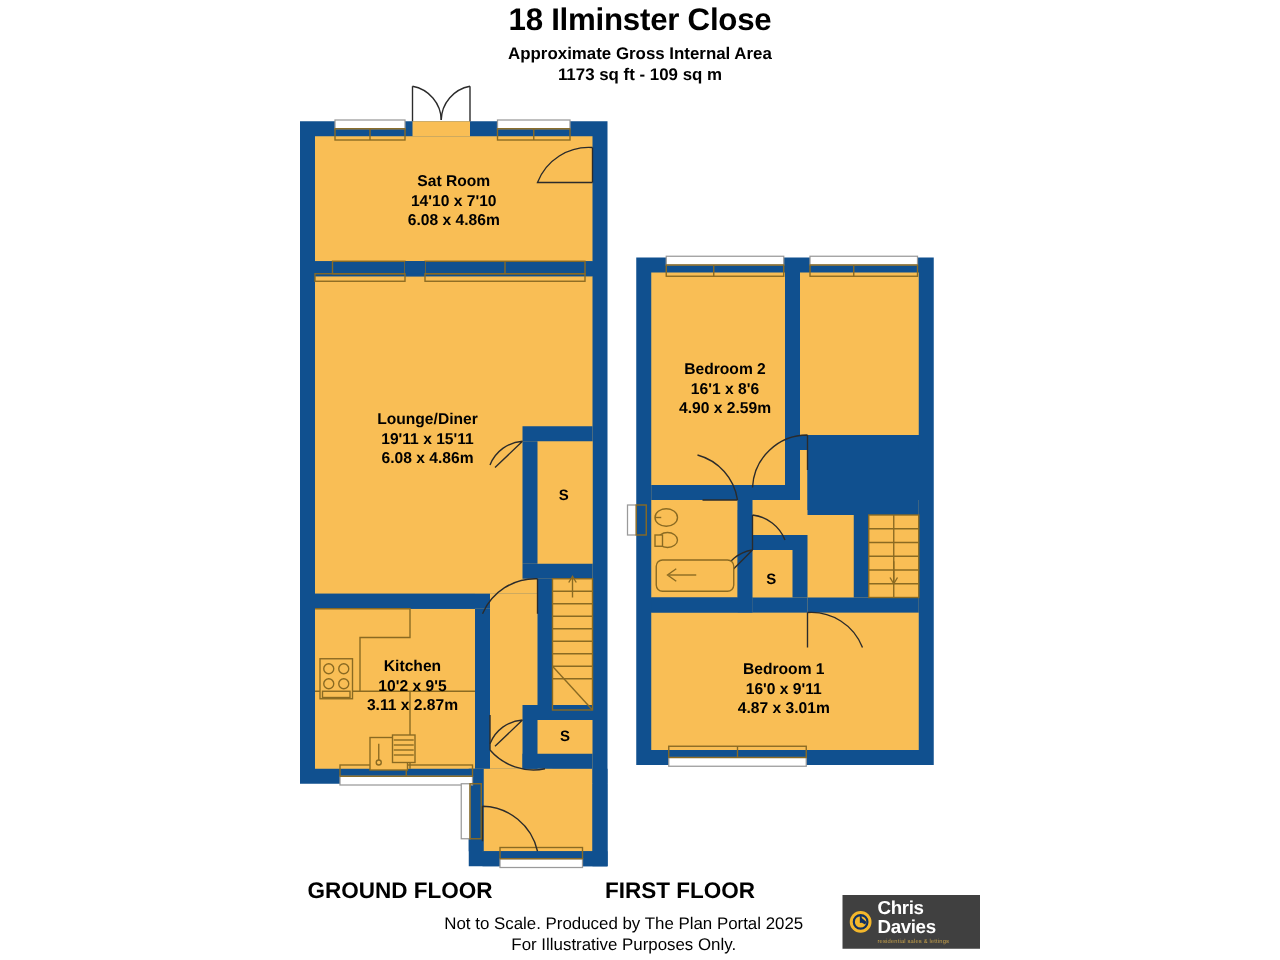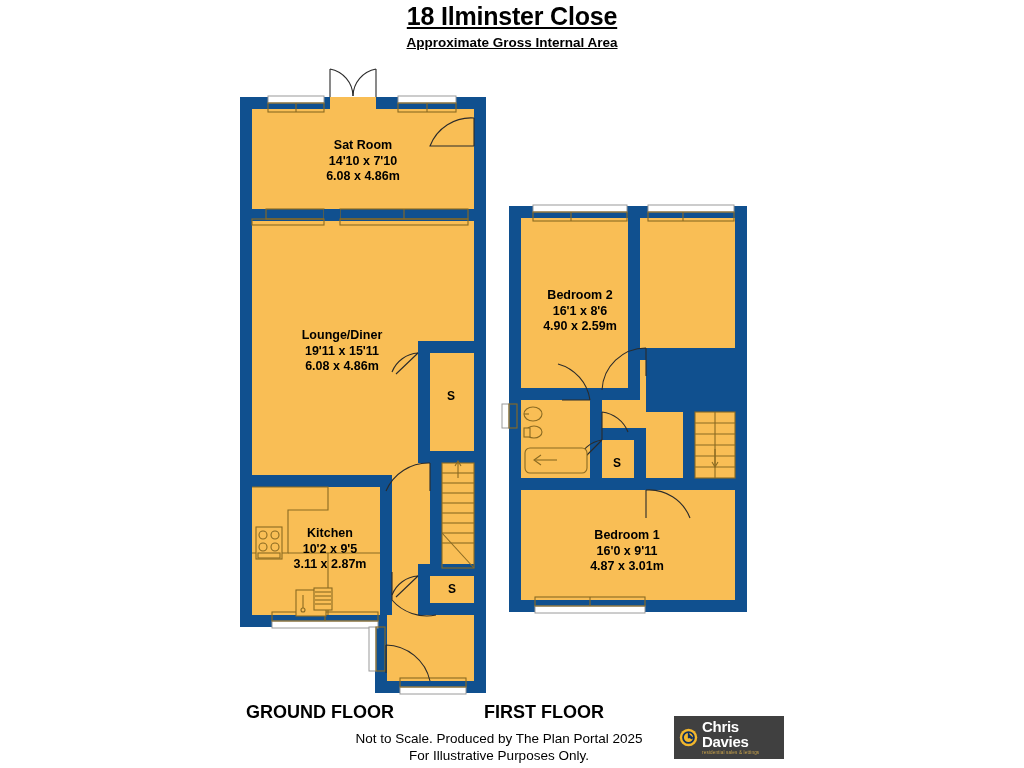--- a/index.html
+++ b/index.html
@@ -23,21 +23,20 @@
   }
 
   
   .header {
     position: absolute;
     top: 0;
     left: 0;
     width: 1024px;
     text-align: center;
     color: #000000;
-    text-decoration: underline;
   }
   .plan-title {
     font-size: 25px;
     font-weight: bold;
     letter-spacing: -0.2px;
     margin-top: 2px;
   }
   .plan-sub1 {
     font-size: 13.5px;
     font-weight: bold;
@@ -133,20 +132,21 @@
   }
 </style>
 </head>
 <body>
 
 <div id="page">
 
   <div class="header">
     <div class="plan-title">18 Ilminster Close</div>
     <div class="plan-sub1">Approximate Gross Internal Area</div>
+    <div class="plan-sub2">1173 sq ft - 109 sq m</div>
   </div>
 
   <svg class="plan-svg" width="1024" height="768" viewBox="0 0 1024 768">
 
     <defs>
       <style>
         .wall   { fill: #10508F; }
         .floor  { fill: #F9BE55; }
         .fixln  { fill: none; stroke: #8a6a22; stroke-width: 1.1; }
         .fixfl  { fill: #F9BE55; stroke: #8a6a22; stroke-width: 1.1; }

